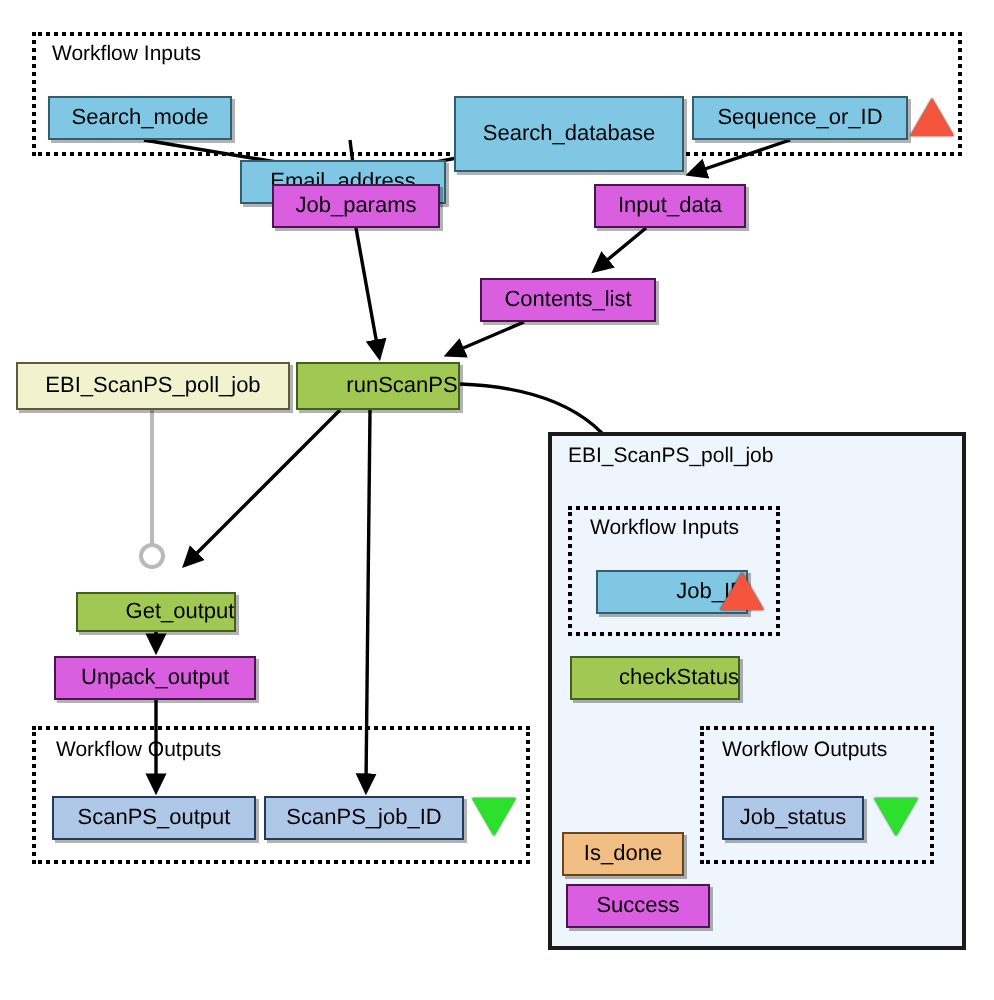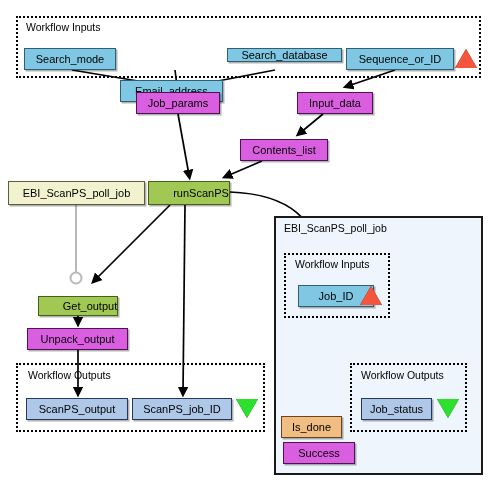--- a/index.html
+++ b/index.html
@@ -145,21 +145,21 @@
 
   <div class="dashed-group" style="left:350px; top:363px; width:117px; height:69px;"></div>
   <div class="group-title" style="left:361px; top:369px;">Workflow Outputs</div>
 
   <div class="node n-input" style="left:24px; top:48px; width:92px; height:22px;">
     <span>Search_mode</span>
   </div>
   <div class="node n-input" style="left:120px; top:48px; width:103px; height:22px;margin-top:32px;">
     <span>Email_address</span>
   </div>
-  <div class="node n-input" style="left:227px; top:48px; width:115px; height:14px;">
+  <div class="node n-input" style="left:227px; top:48px; width:115px; height:38px;">
     <span>Search_database</span>
   </div>
   <div class="node n-input" style="left:346px; top:48px; width:108px; height:22px;">
     <span>Sequence_or_ID</span>
   </div>
 
   <div class="node n-data" style="left:136px; top:92px; width:84px; height:22px;">
     <span>Job_params</span>
   </div>
   <div class="node n-data" style="left:297px; top:92px; width:76px; height:22px;">
@@ -183,22 +183,25 @@
     <span>Unpack_output</span>
   </div>
 
   <div class="node n-output" style="left:26px; top:398px; width:102px; height:22px;">
     <span>ScanPS_output</span>
   </div>
   <div class="node n-output" style="left:132px; top:398px; width:100px; height:22px;">
     <span>ScanPS_job_ID</span>
   </div>
 
-  <div class="node n-input" style="left:298px; top:285px; width:76px; height:22px;">
+  <div class="node n-input" style="left:298px; top:285px; width:76px; height:22px;justify-content:flex-end;">
     <span>Job_ID</span>
+  </div>
+  <div class="node n-process" style="left:285px; top:328px; width:85px; height:22px;">
+    <span>checkStatus</span>
   </div>
   <div class="node n-cond" style="left:281px; top:398px; width:61px; height:22px;margin-top:18px;">
     <span>Is_done</span>
   </div>
   <div class="node n-output" style="left:361px; top:398px; width:71px; height:22px;">
     <span>Job_status</span>
   </div>
   <div class="node n-data" style="left:283px; top:442px; width:72px; height:22px;">
     <span>Success</span>
   </div>

